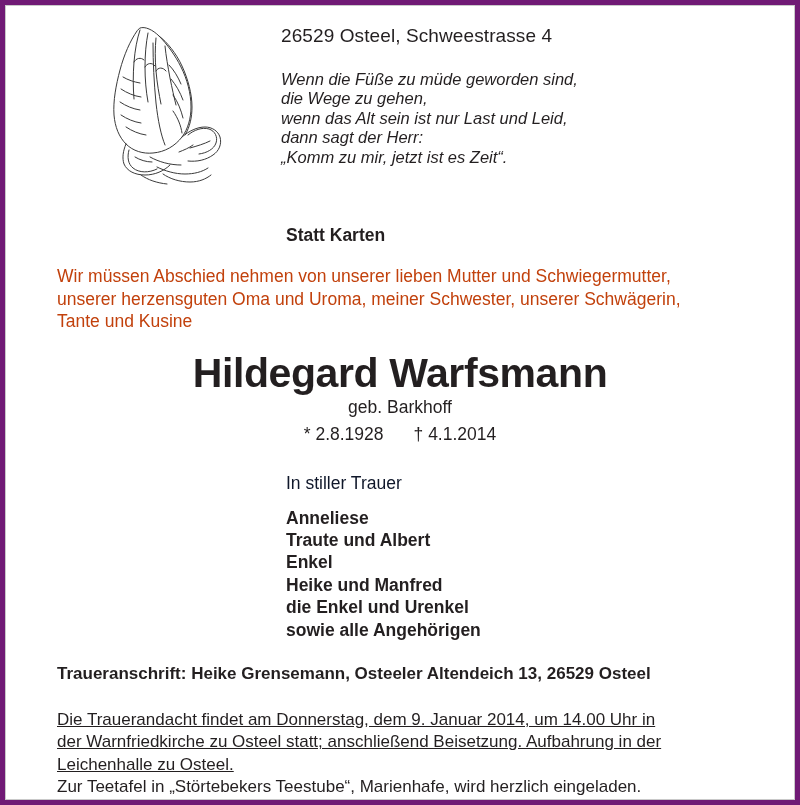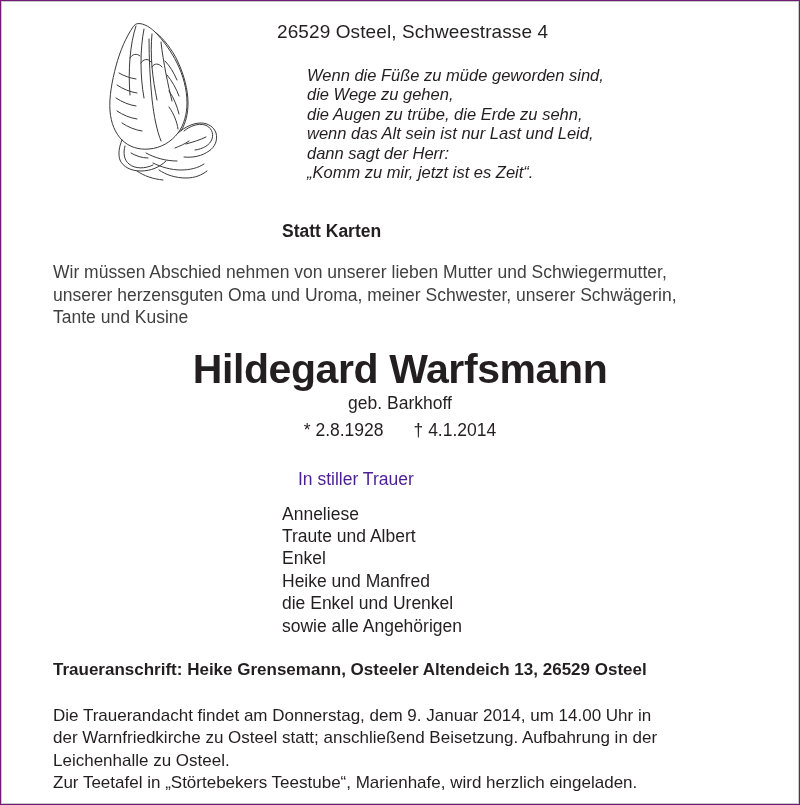--- a/index.html
+++ b/index.html
@@ -10,21 +10,21 @@
   }
   body {
     font-family: "Liberation Sans", sans-serif;
   }
   .notice {
     position: relative;
     width: 800px;
     height: 805px;
     box-sizing: border-box;
     background: #ffffff;
-    border: 1px solid #701a75;
+    border: 5px solid #701a75;
     overflow: hidden;
   }
   .inner-rule {
     position: absolute;
     top: 0; left: 0; right: 0; bottom: 0;
     border: 1px solid #c9c9c9;
     pointer-events: none;
   }
   .content {
     position: relative;
@@ -63,37 +63,37 @@
     margin: 6px 0 0 0;
     white-space: nowrap;
   }
   .poem {
     margin-top: 23px;
     font-style: italic;
     font-size: 16.5px;
     line-height: 19.4px;
     color: #231f20;
   }
-  .poem div { white-space: nowrap; margin-left: 30px; }
+  .poem div { white-space: nowrap; }
 
   
   .statt-karten {
     margin: 16px 0 0 281px;
     font-weight: bold;
     font-size: 17.5px;
     color: #231f20;
   }
 
   
   .intro {
     margin: 19px 0 0 52px;
     padding-right: 44px;
     font-size: 17.5px;
     line-height: 22.5px;
-    color: #404040;
+    color: #c2410c;
   }
   .intro div { white-space: nowrap; }
 
   
   .name-block {
     text-align: center;
     margin-top: 17px;
   }
   .deceased-name {
     font-size: 41px;
@@ -116,47 +116,47 @@
     line-height: 21px;
   }
   .dates .date-gap { display: inline-block; width: 30px; }
 
   
   .mourn-wrap {
     margin: 27px 0 0 281px;
   }
   .mourn-title {
     font-size: 17.5px;
-    color: #4c1d95;
+    color: #0f172a;
     line-height: 22px;
-    margin-left: 16px;
   }
   .mourn-list {
     margin-top: 13px;
     font-size: 17.5px;
-    font-weight: normal;
+    font-weight: bold;
     line-height: 22.4px;
     color: #231f20;
   }
   .mourn-list div { white-space: nowrap; }
 
   
   .addr-block {
     margin: 23px 0 0 52px;
     font-size: 17px;
     color: #231f20;
     white-space: nowrap;
     font-weight: bold;
   }
   .details {
     margin: 25px 0 0 52px;
     padding-right: 40px;
     font-size: 17px;
     line-height: 22.5px;
     color: #231f20;
+    text-decoration: underline;
   }
   .details div { white-space: nowrap; }
   .tea-line {
     margin: 0 0 16px 52px;
     padding-right: 40px;
     font-size: 17px;
     line-height: 22.5px;
     color: #231f20;
     white-space: nowrap;
   }
@@ -224,21 +224,20 @@
             <path d="M86 135 C91 133 96 131 100 128"></path>
           </g>
         </svg>
       </div>
 
       <div class="top-text">
         <div class="address-line">26529 Osteel, Schweestrasse 4</div>
         <div class="poem">
           <div>Wenn die Füße zu müde geworden sind,</div>
           <div>die Wege zu gehen,</div>
-          <div>die Augen zu trübe, die Erde zu sehn,</div>
           <div>wenn das Alt sein ist nur Last und Leid,</div>
           <div>dann sagt der Herr:</div>
           <div>„Komm zu mir, jetzt ist es Zeit“.</div>
         </div>
       </div>
     </div>
 
     <div class="statt-karten">Statt Karten</div>
 
     <div class="intro">

